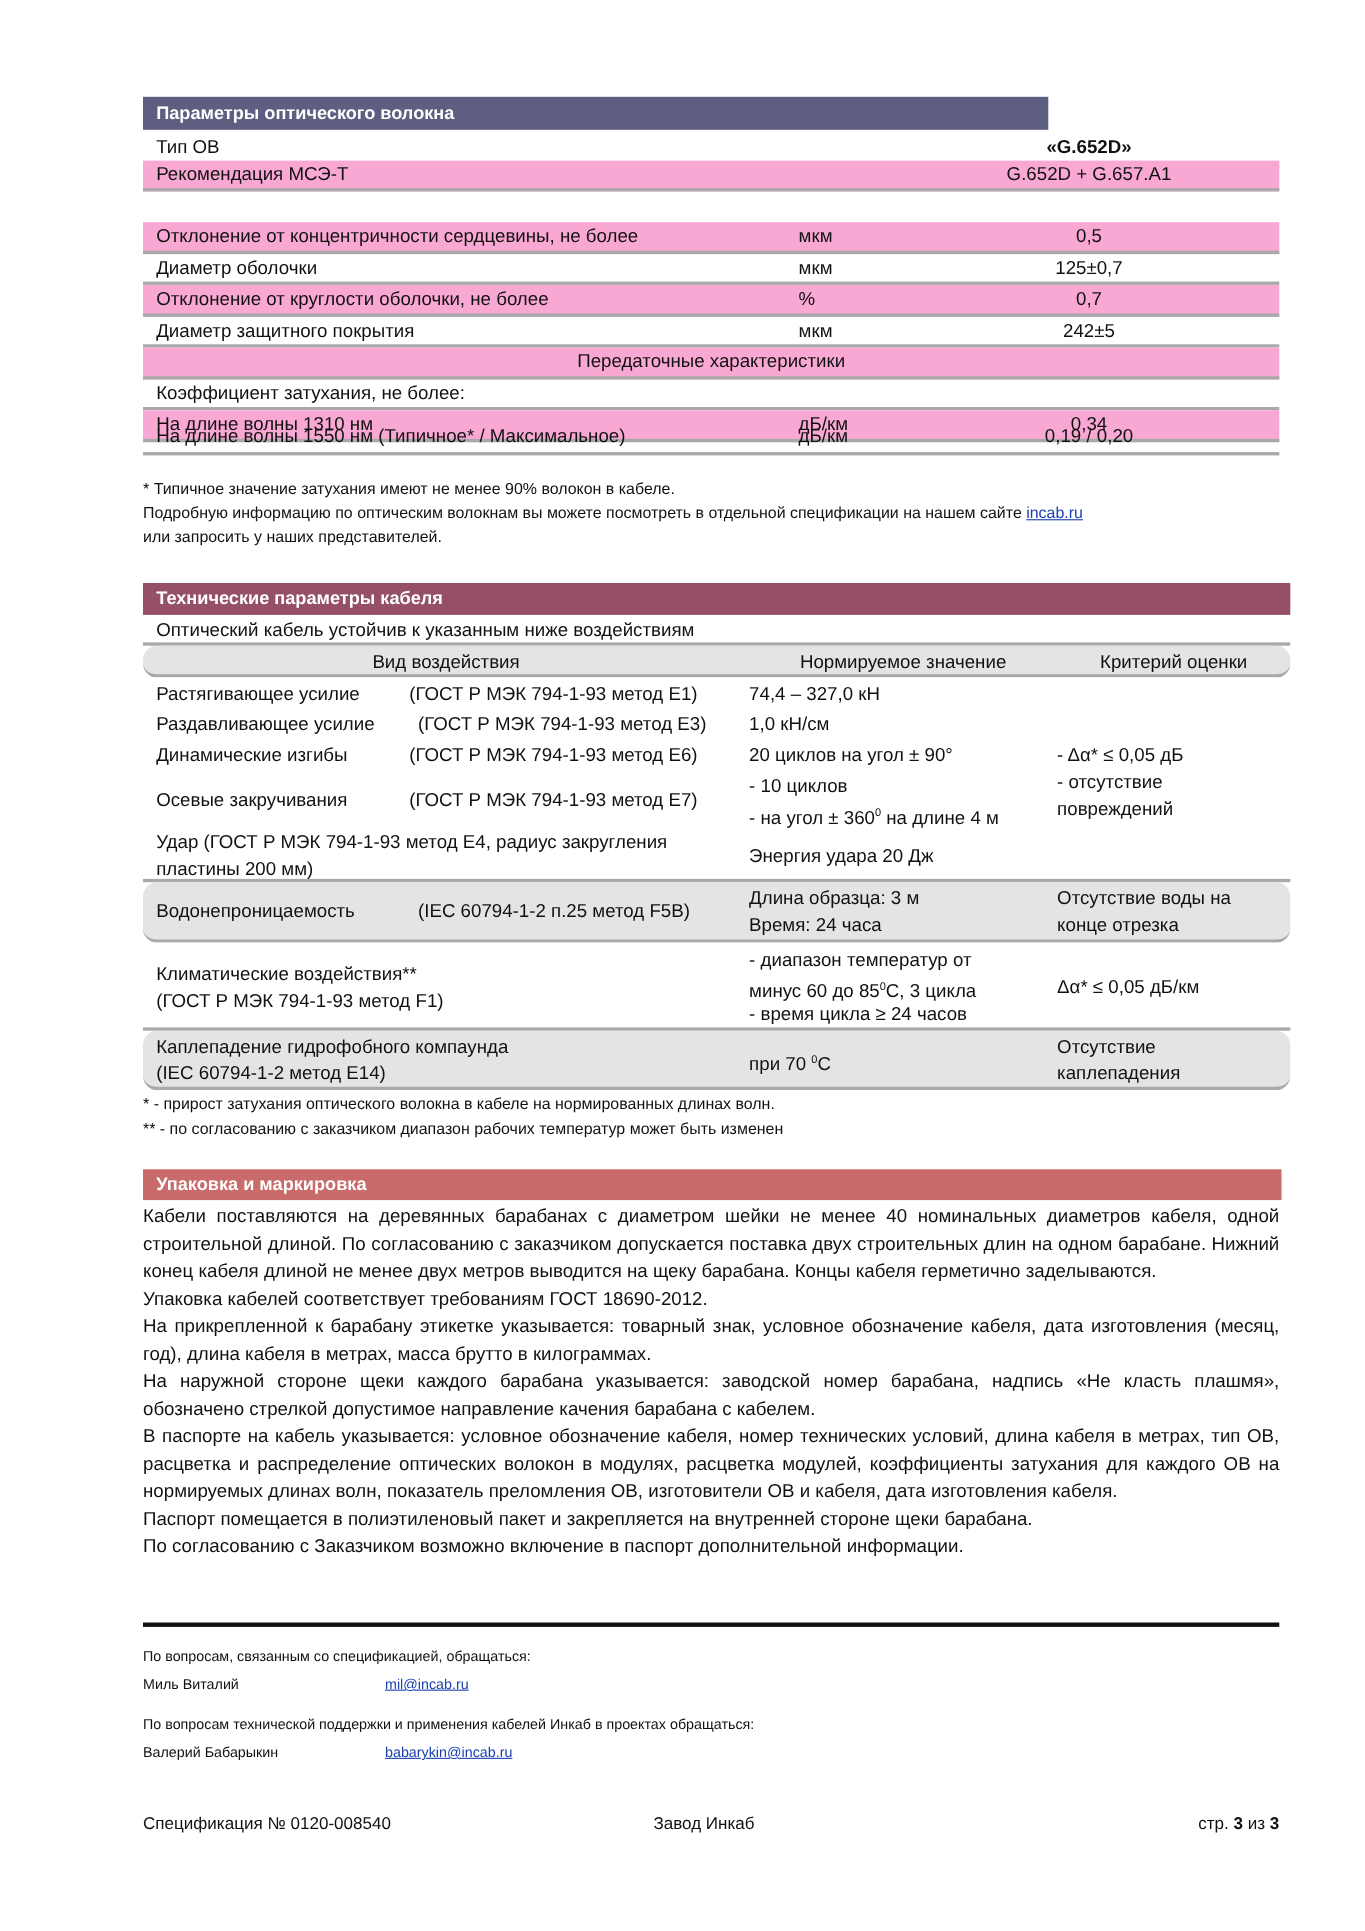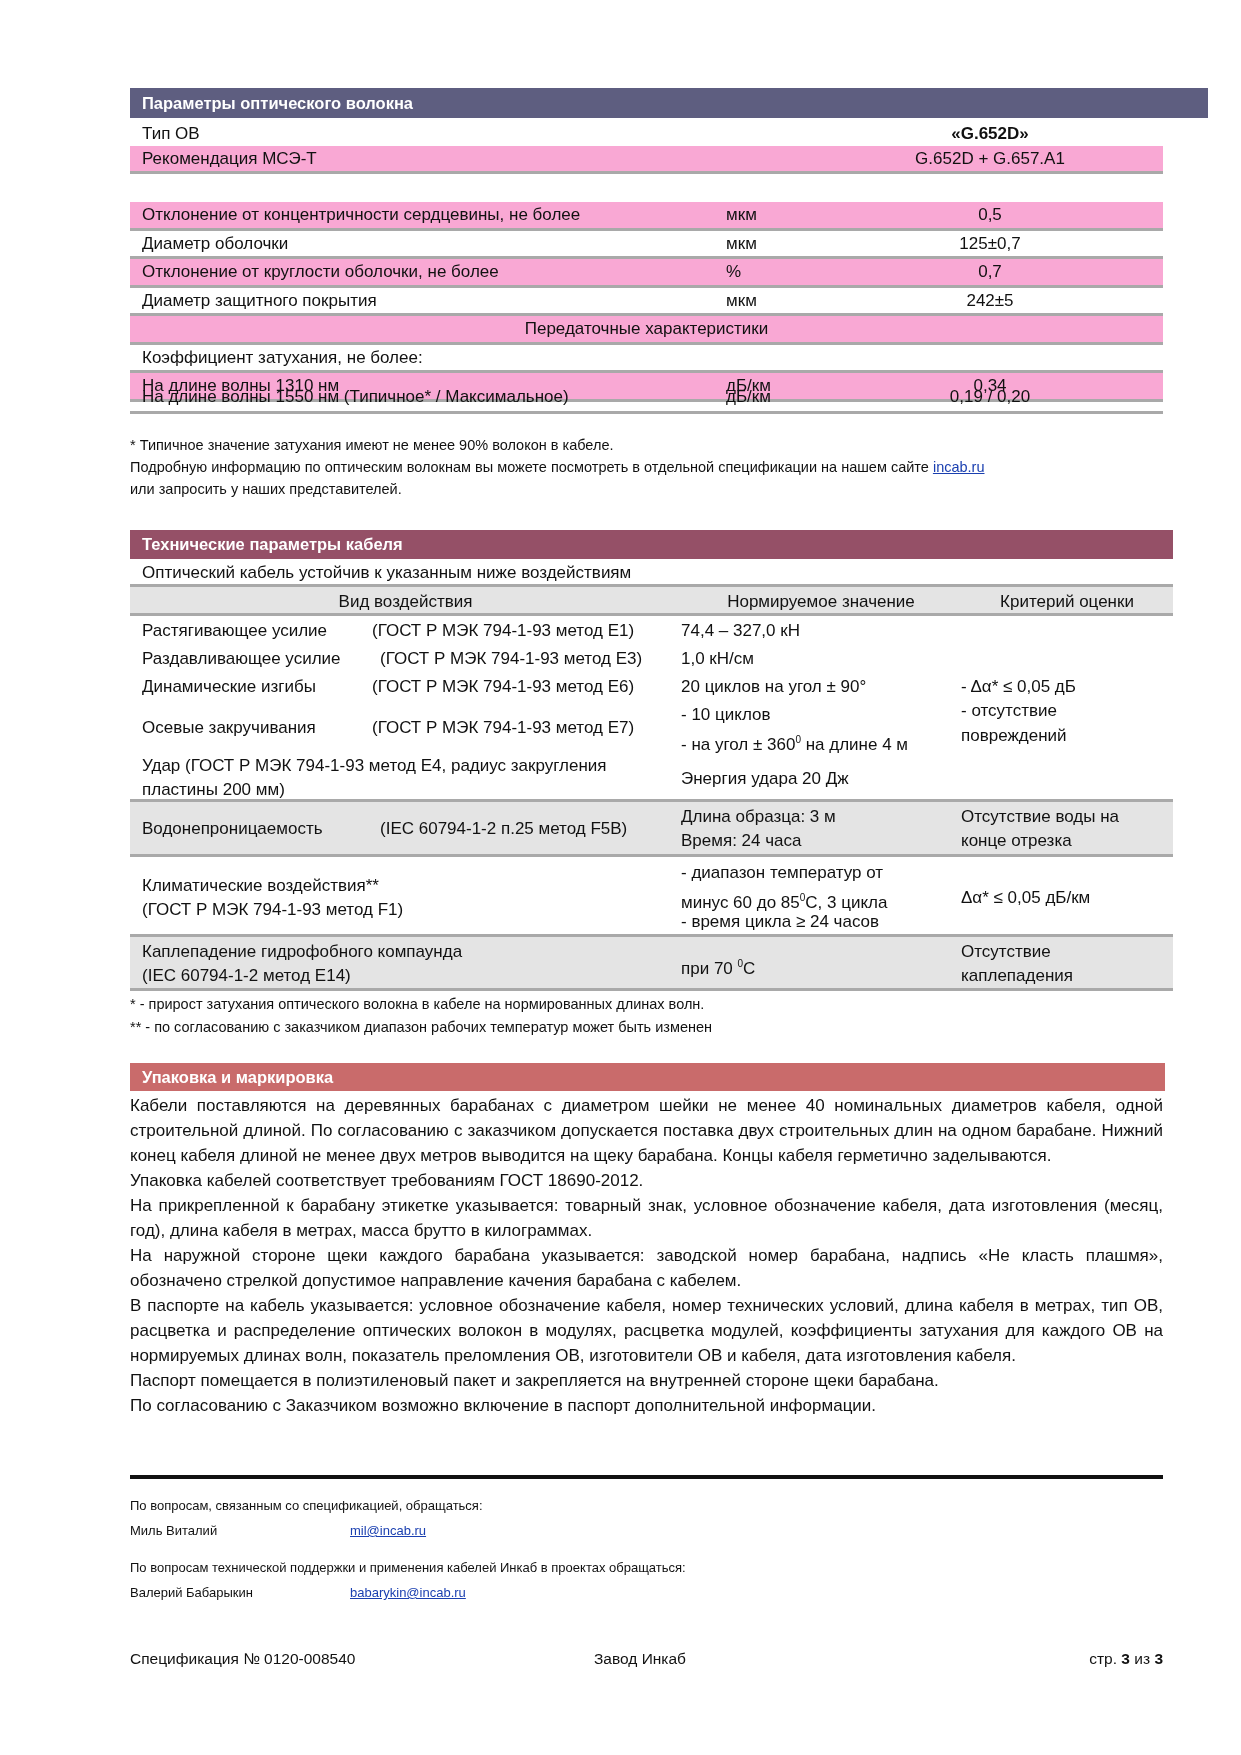--- a/index.html
+++ b/index.html
@@ -1,33 +1,33 @@
 <!DOCTYPE html>
 <html><head>
 <meta charset="utf-8">
 <style>
   html, body { margin:0; padding:0; background:#ffffff; }
   body { width:1241px; height:1755px; position:relative; font-family:"Liberation Sans", sans-serif; color:#111; font-size:17px; }
   .page { position:absolute; left:0; top:0; width:1241px; height:1755px; }
   .band { position:absolute; color:#fff; font-weight:bold; font-size:16.5px; padding-left:12px; box-sizing:border-box; display:flex; align-items:center; }
-  .band-fiber { left:130px; top:88px; width:1078px; height:30px; background:#5e5e80; }
+  .band-fiber { left:130px; top:88px; width:823px; height:30px; background:#5e5e80; }
   .band-cable { left:130px; top:530px; width:1043px; height:29px; background:#955067; }
   .band-pack { left:130px; top:1063px; width:1035px; height:28px; background:#c96b6b; }
   .row { position:absolute; left:130px; width:1033px; box-sizing:border-box; border-bottom:3px solid #a9a9a9; }
   .row.grey { background:#f9a8d4; }
   .cell { position:absolute; top:0; height:100%; display:flex; align-items:center; white-space:nowrap; }
   .c-label { left:12px; }
   .c-unit { left:596px; }
   .c-val { left:760px; width:200px; justify-content:center; }
   .c-center { left:0; width:100%; justify-content:center; }
   .bold { font-weight:bold; }
   .note { position:absolute; left:130px; font-size:14.5px; color:#111; white-space:nowrap; }
   .link { color:#1a3fb0; text-decoration:underline; }
   .trow { position:absolute; left:130px; width:1043px; box-sizing:border-box; border-bottom:3px solid #a9a9a9; }
-  .trow.grey { background:#e4e4e4; }
+  .trow.grey { background:#e4e4e4;border-radius:13px; }
   .tc { position:absolute; white-space:nowrap; line-height:25px; }
   .ta { left:12px; }
   .tb { left:242px; }
   .tn { left:551px; }
   .tk { left:831px; }
   .pack { position:absolute; left:130px; width:1033px; font-size:17px; line-height:25px; text-align:justify; }
   .pack p { margin:0; }
   .rule { position:absolute; left:130px; top:1475px; width:1033px; height:4px; background:#111; }
   .contact { position:absolute; left:130px; font-size:13px; white-space:nowrap; }
   .footer { position:absolute; top:1650px; font-size:15.5px; white-space:nowrap; }

